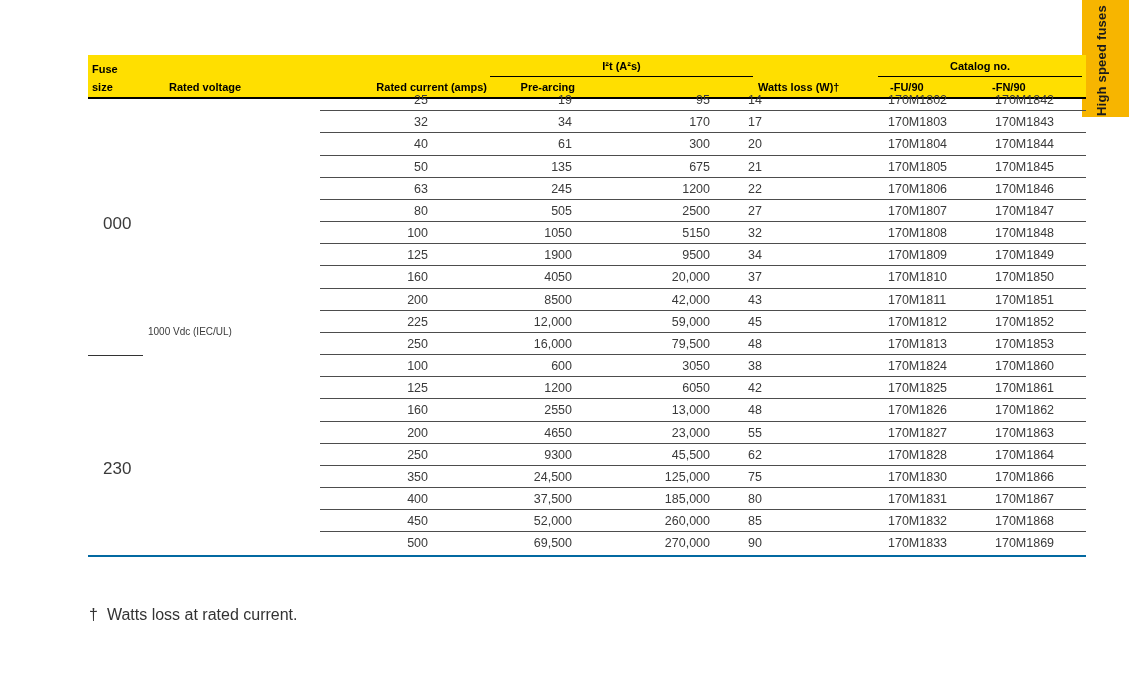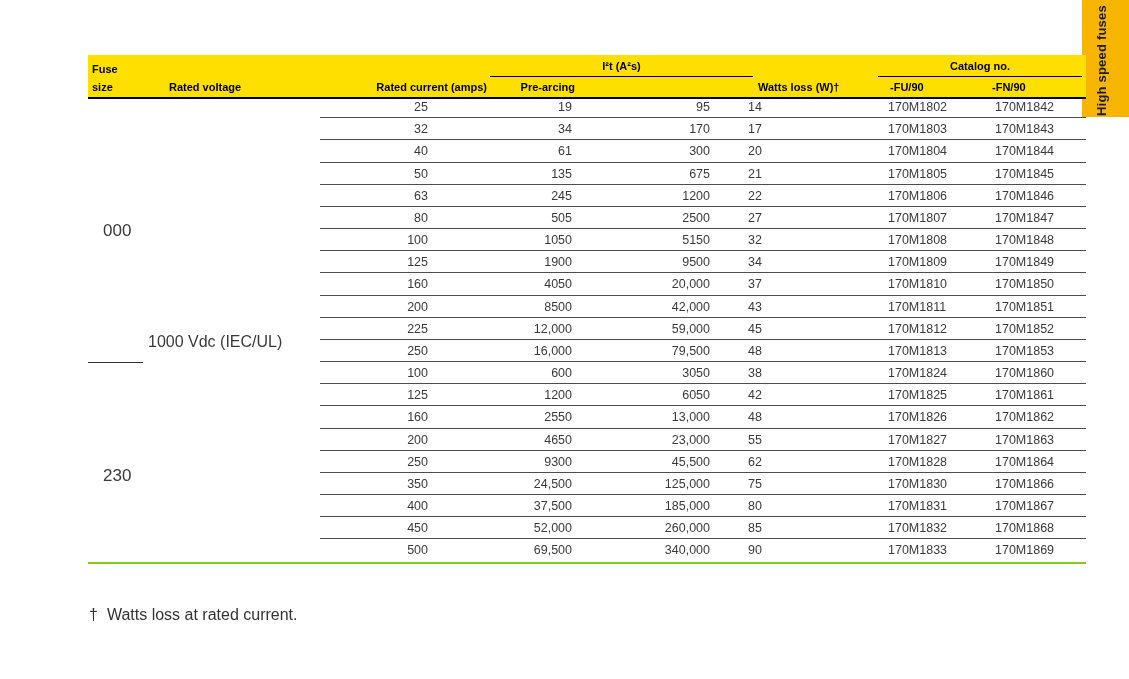--- a/index.html
+++ b/index.html
@@ -76,23 +76,23 @@
     text-align: center;
     border-bottom: 1.5px solid #000;
   }
   .h-i2t     { left: 402px; width: 263px; }
   .h-catalog { left: 790px; width: 204px; }
 
   
   .tbl-body {
     position: absolute;
     left: 88px;
-    top: 96px;
+    top: 89px;
     width: 998px;
-    border-bottom: 2px solid #84cc16;
+    border-bottom: 2px solid #0369a1;
     font-size: 12.5px;
   }
   .rows { position: relative; }
   .row { position: relative; height: 22.18px; }
   .row:not(:last-child)::after {
     content: "";
     position: absolute;
     left: 232px;
     right: 0;
     bottom: 0;
@@ -116,21 +116,21 @@
   .sec-label { position: absolute; left: 15px; font-size: 17px; }
   .sec-000 { top: 125px; }
   .sec-230 { top: 370px; }
   .sec-divider {
     position: absolute;
     left: 0;
     top: 266px;
     width: 55px;
     border-top: 1px solid #333;
   }
-  .voltage-label { position: absolute; left: 60px; top: 237px; font-size: 16px; white-space: nowrap; }
+  .voltage-label { position: absolute; left: 60px; top: 237px; font-size: 10px; white-space: nowrap; }
 
   
   .footnote {
     position: absolute;
     left: 89px;
     top: 606px;
     font-size: 16px;
     color: #333;
   }
   .footnote .dagger { display: inline-block; margin-right: 9px; }
@@ -338,21 +338,21 @@
     <span class="cell c-pre">52,000</span>
     <span class="cell c-clear">260,000</span>
     <span class="cell c-watts">85</span>
     <span class="cell c-fu">170M1832</span>
     <span class="cell c-fn">170M1868</span>
   </div>
 
   <div class="row">
     <span class="cell c-current">500</span>
     <span class="cell c-pre">69,500</span>
-    <span class="cell c-clear">340,000</span>
+    <span class="cell c-clear">270,000</span>
     <span class="cell c-watts">90</span>
     <span class="cell c-fu">170M1833</span>
     <span class="cell c-fn">170M1869</span>
   </div>
 </div>
     <div class="sec-label sec-000">000</div>
     <div class="sec-label sec-230">230</div>
     <div class="sec-divider"></div>
     <div class="voltage-label">1000 Vdc (IEC/UL)</div>
   </div>

